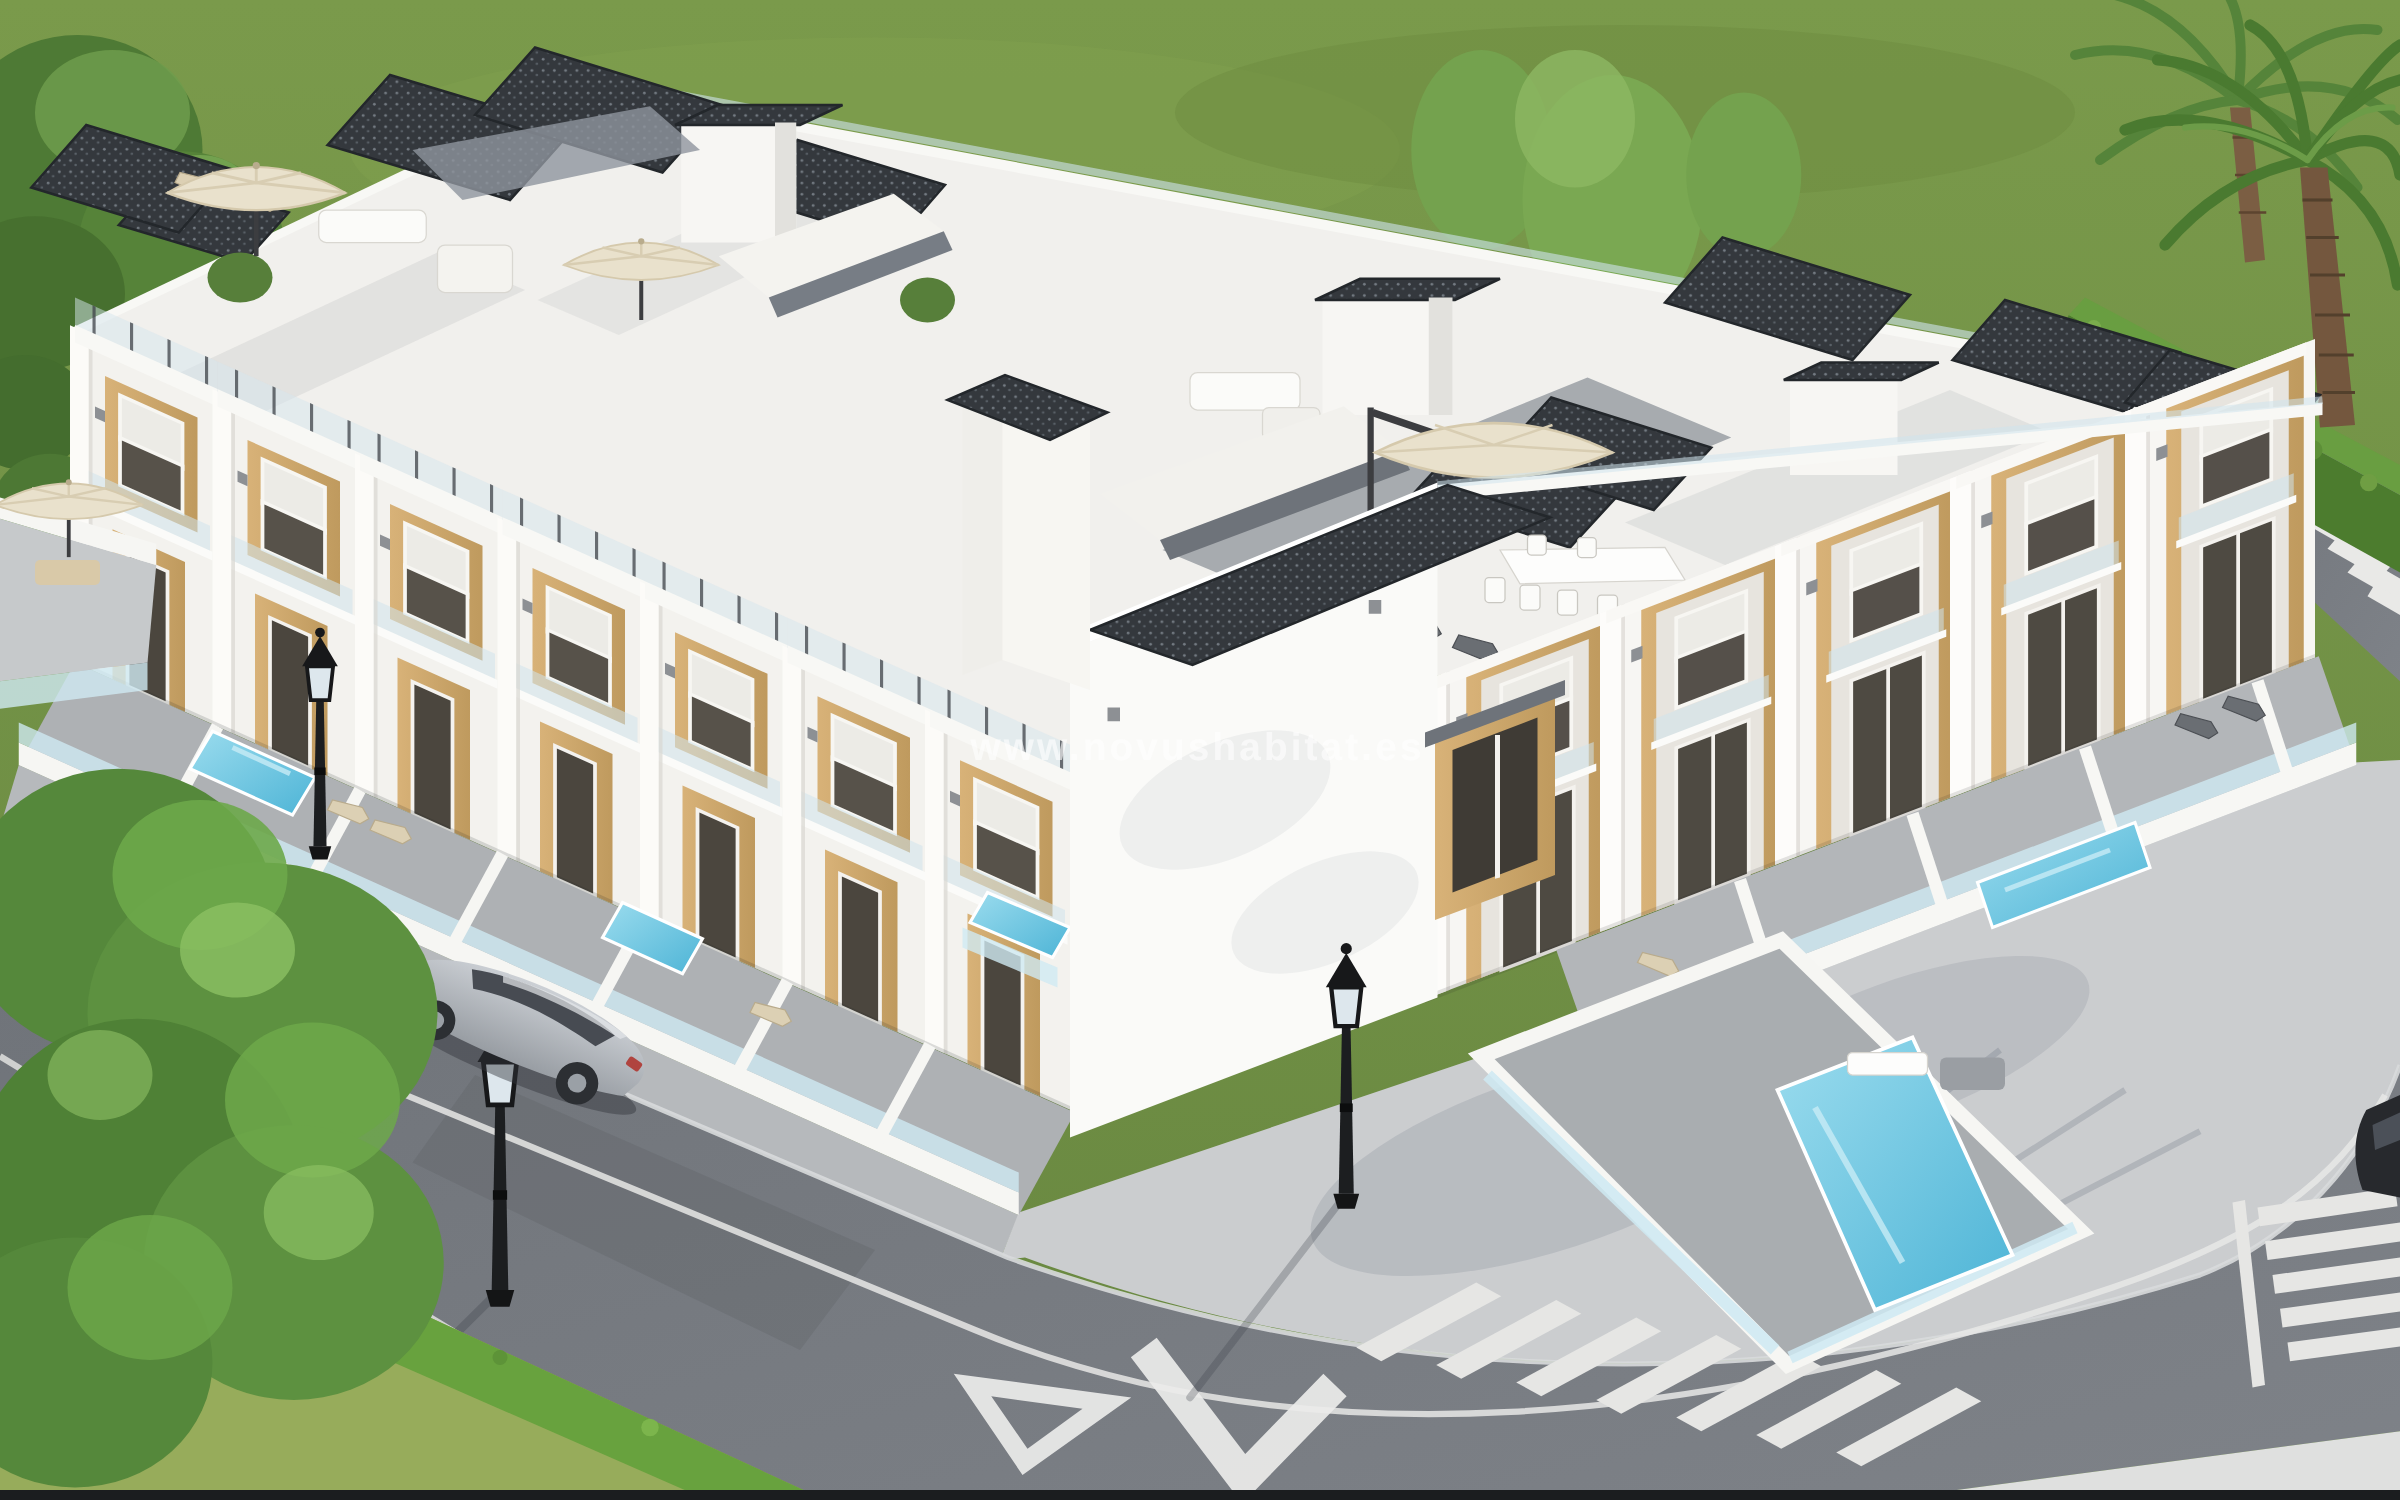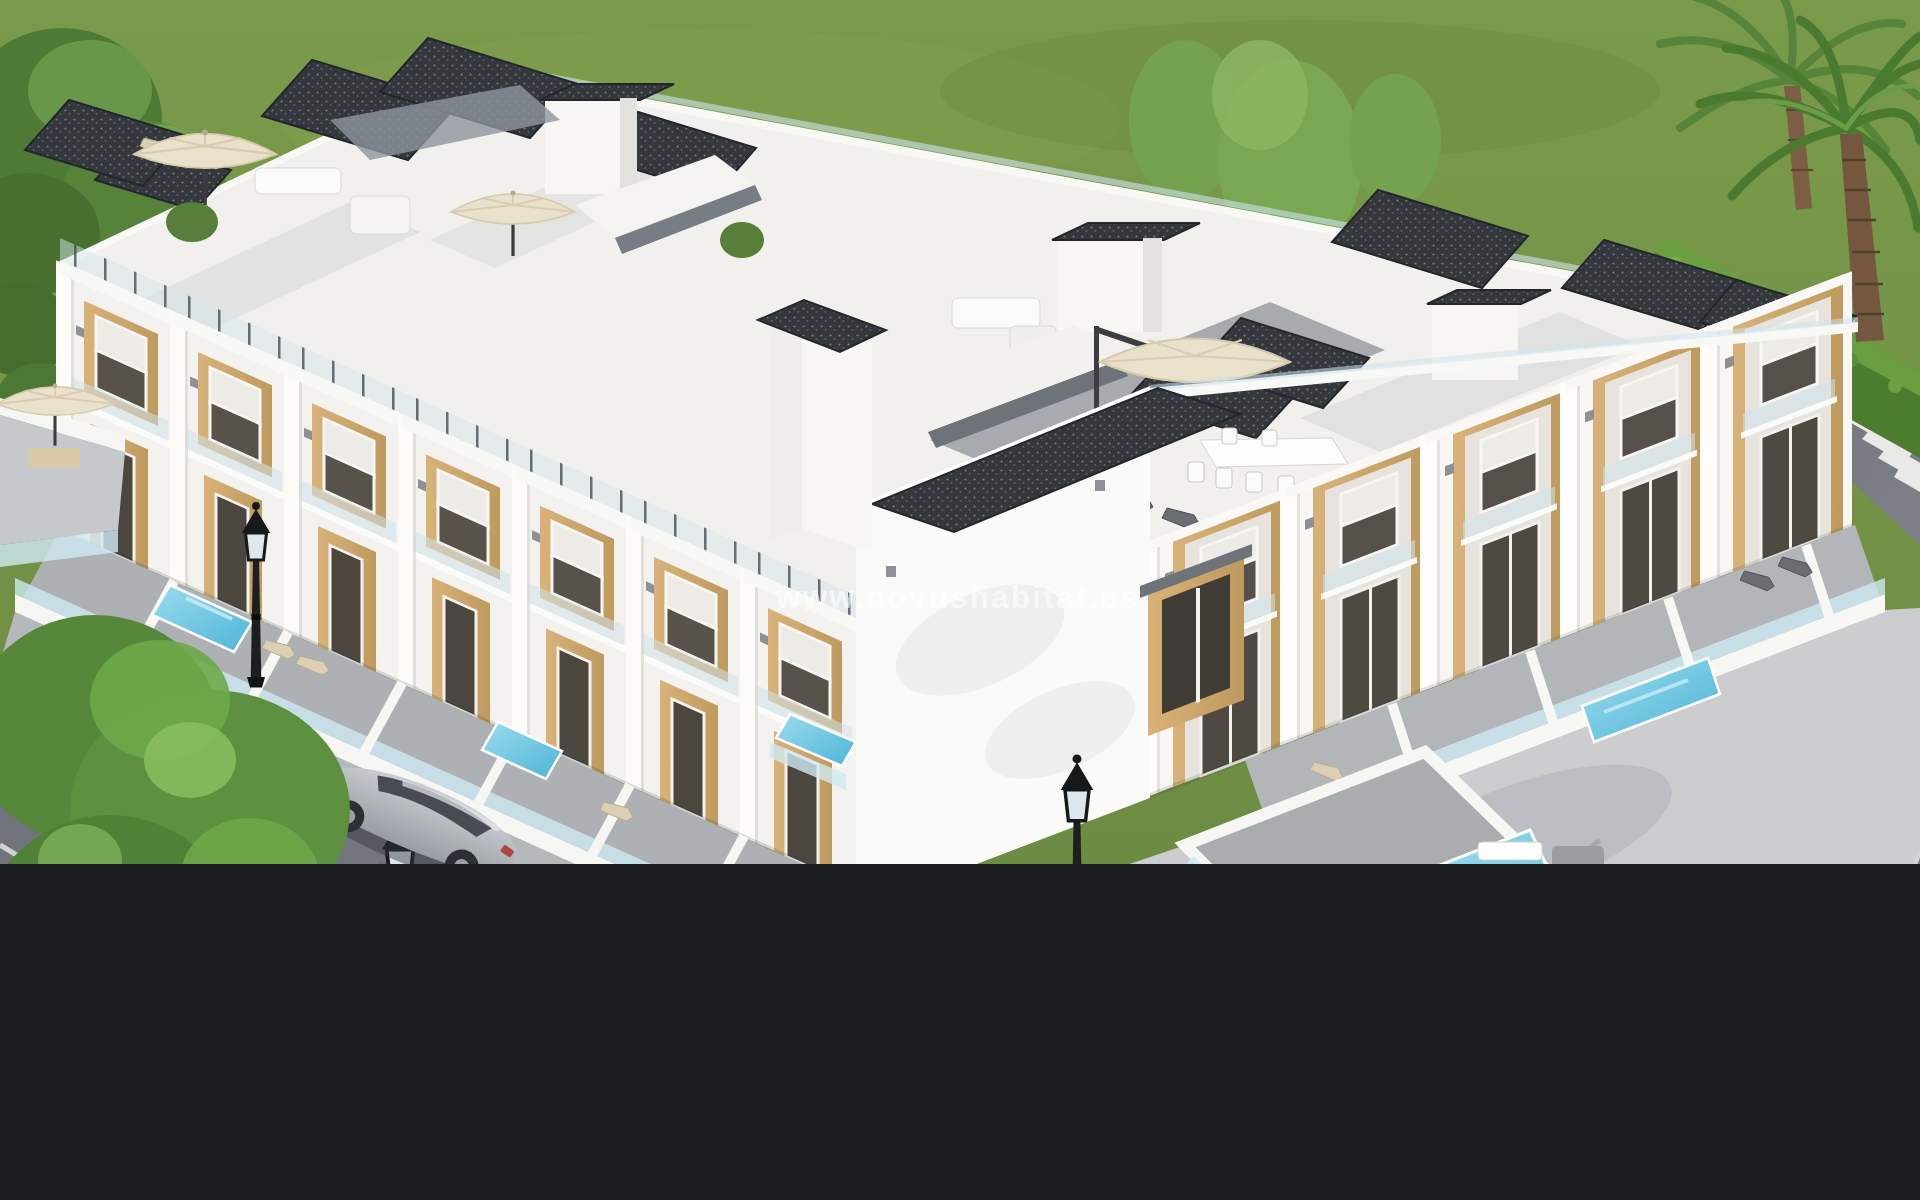--- a/index.html
+++ b/index.html
@@ -1,16 +1,16 @@
 <!DOCTYPE html>
 <html><head>
 <meta charset="utf-8">
 <style>
   html,body{margin:0;padding:0;background:#1b1d1f;}
-  .stage{width:1920px;height:864px;margin:0 auto;position:relative;overflow:hidden;
+  .stage{width:1920px;height:1192px;margin:0 auto;position:relative;overflow:hidden;
          font-family:"Liberation Sans", sans-serif;}
   .stage svg{display:block;width:1920px;height:1200px;}
   .watermark-text{font-family:"Liberation Sans", sans-serif;font-weight:bold;
                   font-size:31px;letter-spacing:2.5px;fill:#ffffff;opacity:.62;}
 </style>
 </head>
 <body>
 
 <div class="stage">
 <svg viewBox="0 0 1920 1200" aria-hidden="true">

